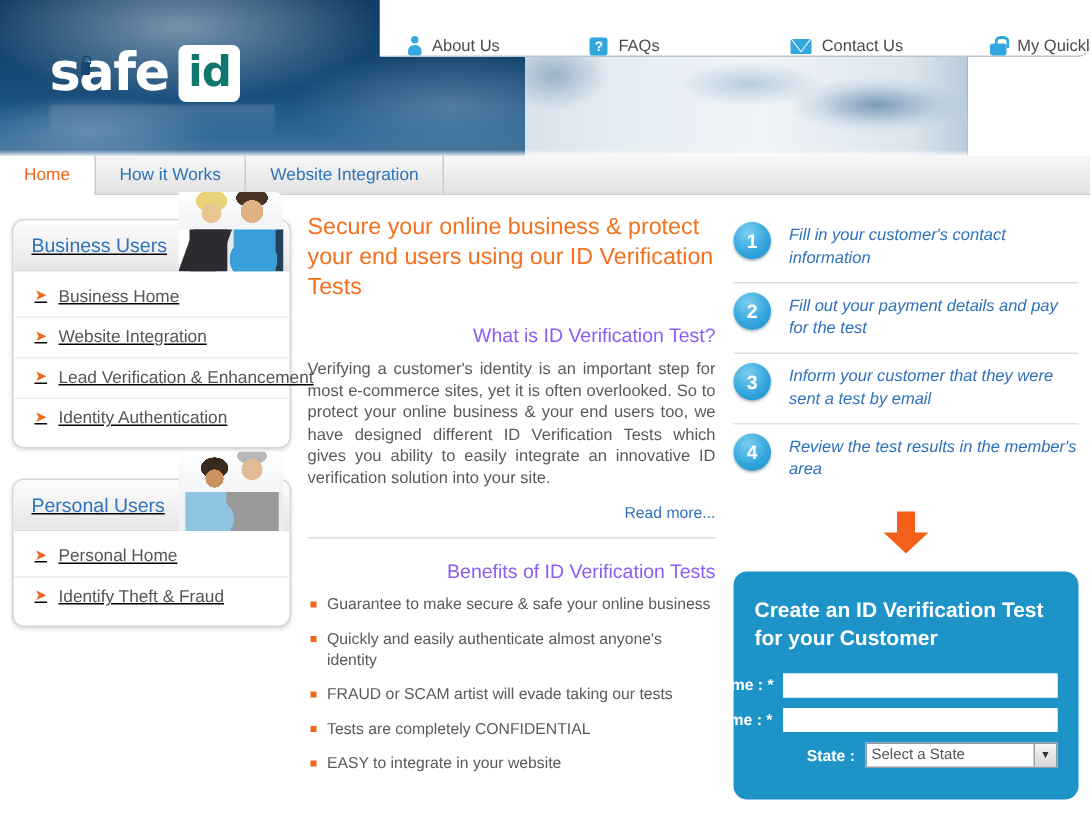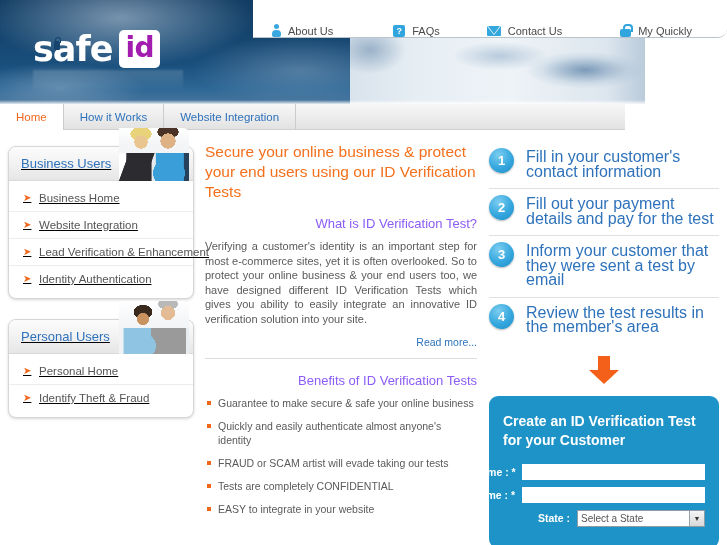--- a/index.html
+++ b/index.html
@@ -77,21 +77,21 @@
     position: absolute;
     left: 1px; top: -4px;
     width: 4px; height: 5px;
     border: 1.5px solid #15456e;
     border-bottom: none;
     border-radius: 3px 3px 0 0;
   }
   .logo-id {
     margin-left: 7px;
     background: #ffffff;
-    color: #a21caf;
+    color: #0f766e;
     font-size: 28px;
     font-weight: bold;
     line-height: 1;
     padding: 4px 6px 6px 6px;
     border-radius: 5px;
     font-family: "DejaVu Sans", sans-serif;
     letter-spacing: -0.5px;
     text-align: right;
   }
   .logo-reflection {
@@ -120,21 +120,21 @@
     display: flex;
     align-items: center;
     gap: 7px;
     font-size: 11px;
     color: #4a4a4a;
     cursor: pointer;
     white-space: nowrap;
   }
   .topbar-item:nth-child(1) { margin-left: 18px; }
   .topbar-item:nth-child(2) { margin-left: 60px; }
-  .topbar-item:nth-child(3) { margin-left: 47px; }
+  .topbar-item:nth-child(3) { margin-left: 87px; }
   .topbar-item:nth-child(4) { margin-left: 58px; }
 
   .ic { display:inline-block; position: relative; flex: none; }
 
   
   .ic-person { width: 9px; height: 13px; }
   .ic-person::before {
     content:""; position:absolute; left:2px; top:0;
     width:5px; height:5px; border-radius:50%; background:#3aa8e0;
   }
@@ -172,21 +172,21 @@
   }
   .ic-lock::after {
     content:""; position:absolute; left:0; top:5px;
     width:11px; height:8px; border-radius:2px; background:#31a5de;
   }
 
   
   .tabbar {
     position: absolute;
     left: 0; top: 104px;
-    width: 625px; height: 26px;
+    width: 727px; height: 26px;
     background: linear-gradient(180deg, #f7f7f7 0%, #ececec 55%, #e2e2e2 100%);
     border-bottom: 1px solid #cfcfcf;
   }
   .tabs { display: flex; height: 26px; align-items: stretch; }
   .tab {
     display: flex; align-items: center;
     padding: 0 16px;
     font-size: 11.5px;
     color: #2e72bb;
     border-right: 1px solid #cccccc;
@@ -357,24 +357,25 @@
     width: 25px; height: 25px;
     border-radius: 50%;
     background: radial-gradient(circle at 38% 28%, #7ccdf0 0%, #35a7de 55%, #1f8fc6 100%);
     color: #ffffff;
     font-size: 13px; font-weight: bold;
     display: flex; align-items: center; justify-content: center;
     box-shadow: 0 1px 2px rgba(0,0,0,0.30);
     font-family: "Liberation Sans", sans-serif;
   }
   .step-text {
-    font-size: 16px;
+    font-size: 11px;
     color: #2e72bb;
     line-height: 14.5px;
     padding-top: 2px;
+    font-style: italic;
   }
 
   .down-arrow {
     margin: 12px auto 10px auto;
     width: 30px;
     position: relative;
     height: 30px;
   }
   .down-arrow::before {
     content: "";

